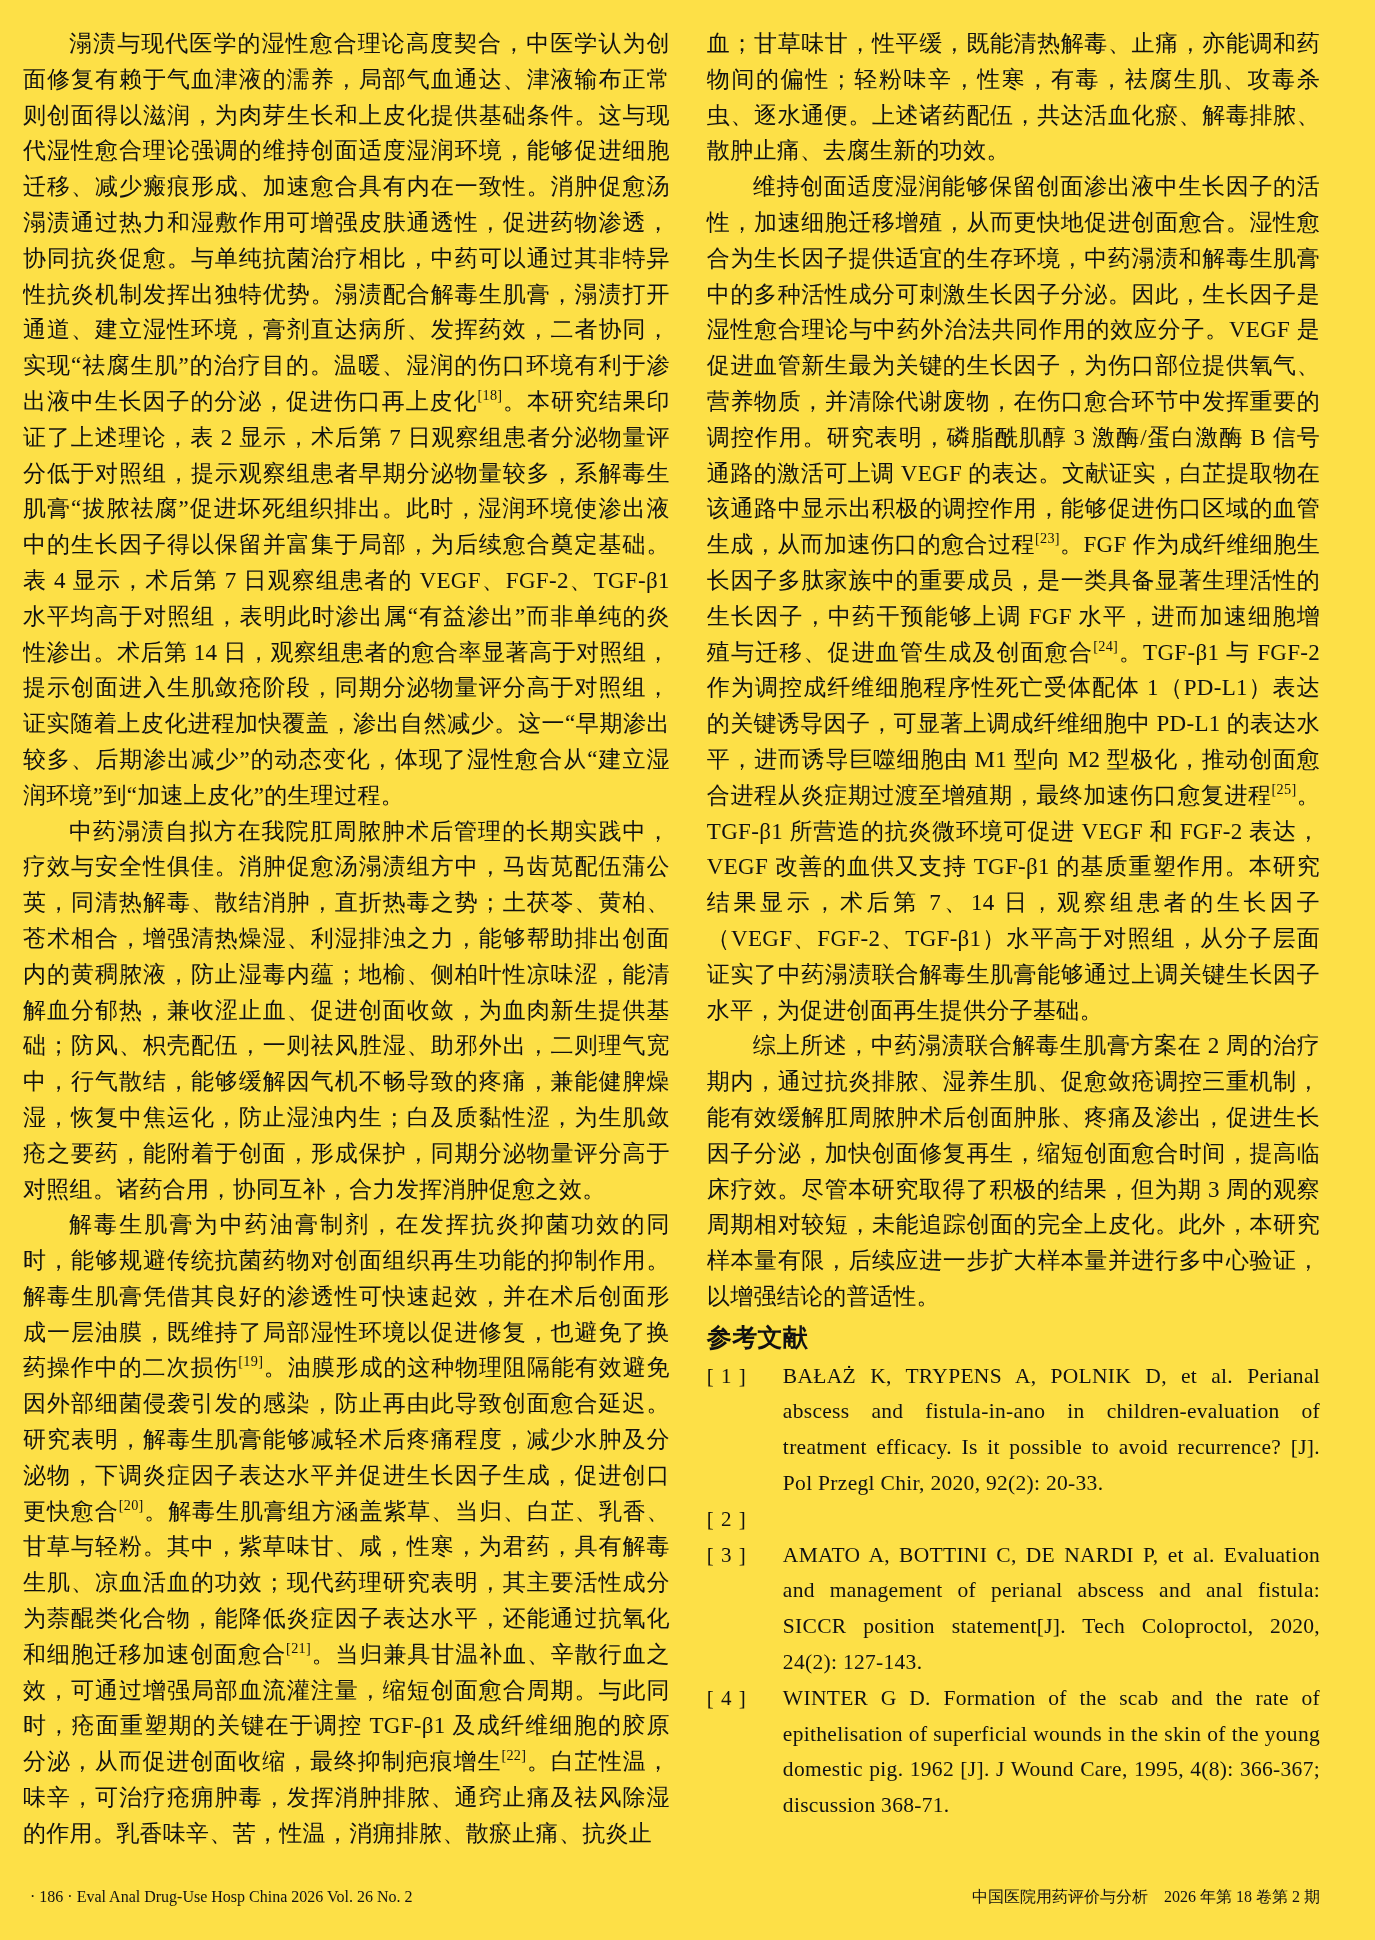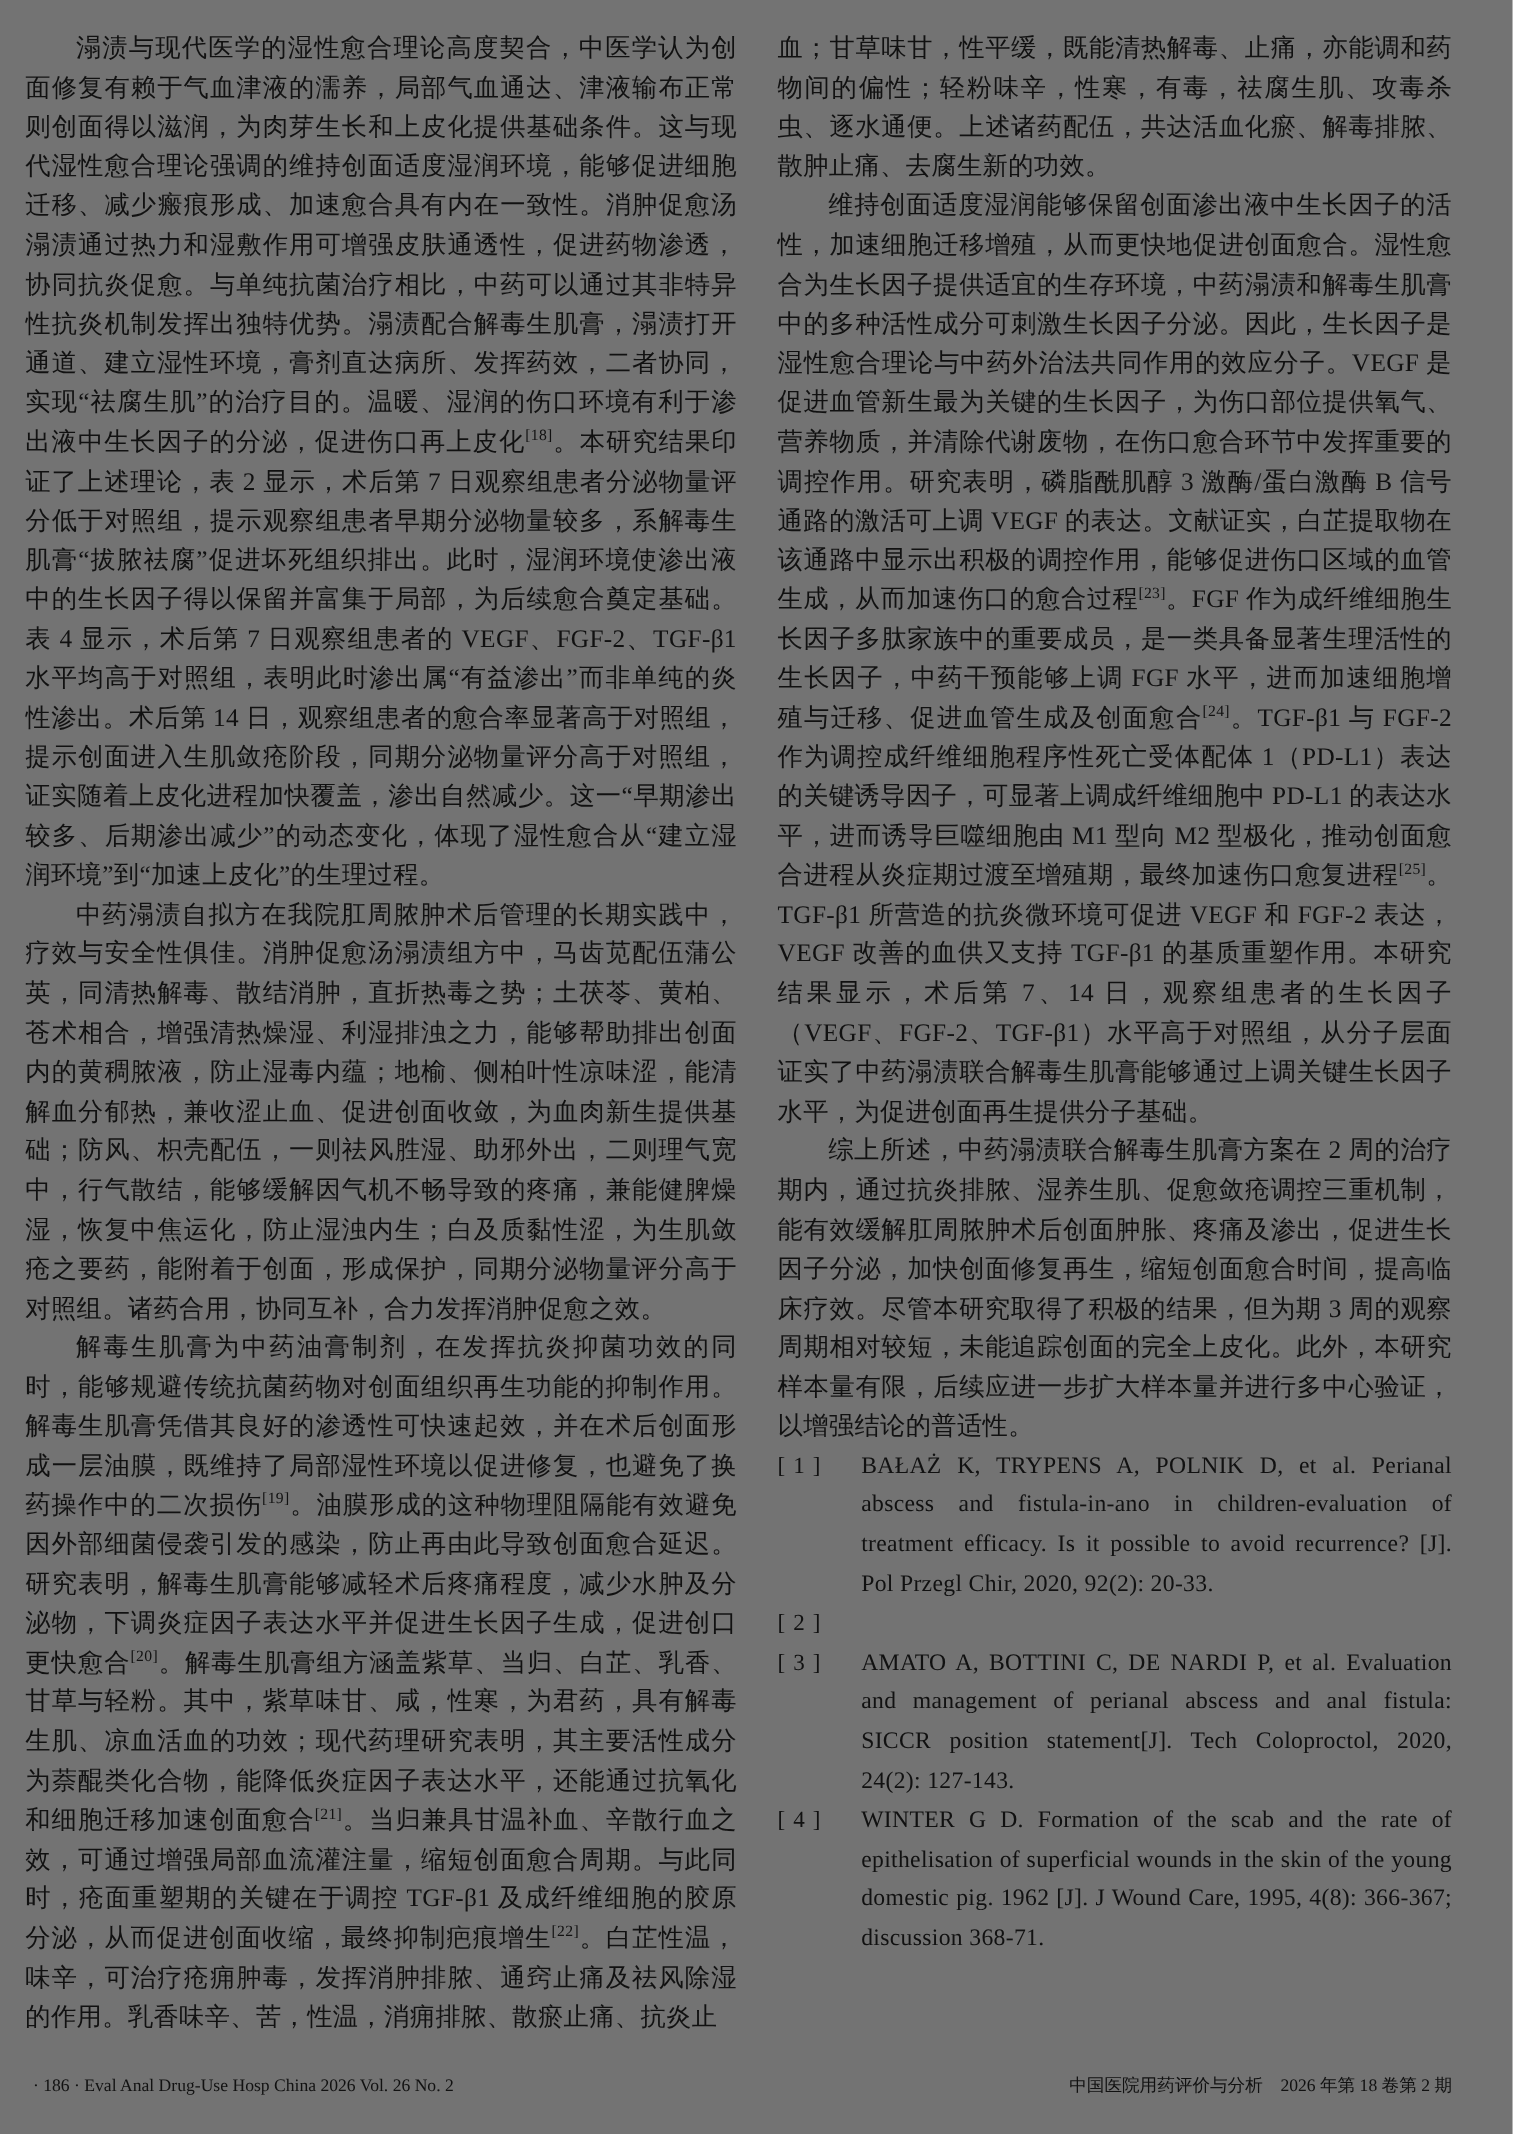--- a/index.html
+++ b/index.html
@@ -1,19 +1,19 @@
 <!DOCTYPE html>
 <html><head>
 <meta charset="utf-8">
 <style>
   html,body{margin:0;padding:0;background:#e8e8e8;}
   .page{
     position:relative;
     width:1375px;height:1940px;
-    background:#737373;
+    background:#fde047;
     box-sizing:border-box;
     padding:26px 55px 0 23px;
     font-family:"Liberation Serif","DejaVu Serif",serif;
     color:#111;
     overflow:hidden;
   }
   .columns{
     display:flex;
     gap:25px;
     height:1852px;
@@ -70,20 +70,21 @@
         <p class="para indent">溻渍与现代医学的湿性愈合理论高度契合，中医学认为创面修复有赖于气血津液的濡养，局部气血通达、津液输布正常则创面得以滋润，为肉芽生长和上皮化提供基础条件。这与现代湿性愈合理论强调的维持创面适度湿润环境，能够促进细胞迁移、减少瘢痕形成、加速愈合具有内在一致性。消肿促愈汤溻渍通过热力和湿敷作用可增强皮肤通透性，促进药物渗透，协同抗炎促愈。与单纯抗菌治疗相比，中药可以通过其非特异性抗炎机制发挥出独特优势。溻渍配合解毒生肌膏，溻渍打开通道、建立湿性环境，膏剂直达病所、发挥药效，二者协同，实现“祛腐生肌”的治疗目的。温暖、湿润的伤口环境有利于渗出液中生长因子的分泌，促进伤口再上皮化<sup>[18]</sup>。本研究结果印证了上述理论，表 2 显示，术后第 7 日观察组患者分泌物量评分低于对照组，提示观察组患者早期分泌物量较多，系解毒生肌膏“拔脓祛腐”促进坏死组织排出。此时，湿润环境使渗出液中的生长因子得以保留并富集于局部，为后续愈合奠定基础。表 4 显示，术后第 7 日观察组患者的 VEGF、FGF-2、TGF-β1 水平均高于对照组，表明此时渗出属“有益渗出”而非单纯的炎性渗出。术后第 14 日，观察组患者的愈合率显著高于对照组，提示创面进入生肌敛疮阶段，同期分泌物量评分高于对照组，证实随着上皮化进程加快覆盖，渗出自然减少。这一“早期渗出较多、后期渗出减少”的动态变化，体现了湿性愈合从“建立湿润环境”到“加速上皮化”的生理过程。</p>
         <p class="para indent">中药溻渍自拟方在我院肛周脓肿术后管理的长期实践中，疗效与安全性俱佳。消肿促愈汤溻渍组方中，马齿苋配伍蒲公英，同清热解毒、散结消肿，直折热毒之势；土茯苓、黄柏、苍术相合，增强清热燥湿、利湿排浊之力，能够帮助排出创面内的黄稠脓液，防止湿毒内蕴；地榆、侧柏叶性凉味涩，能清解血分郁热，兼收涩止血、促进创面收敛，为血肉新生提供基础；防风、枳壳配伍，一则祛风胜湿、助邪外出，二则理气宽中，行气散结，能够缓解因气机不畅导致的疼痛，兼能健脾燥湿，恢复中焦运化，防止湿浊内生；白及质黏性涩，为生肌敛疮之要药，能附着于创面，形成保护，同期分泌物量评分高于对照组。诸药合用，协同互补，合力发挥消肿促愈之效。</p>
         <p class="para indent">解毒生肌膏为中药油膏制剂，在发挥抗炎抑菌功效的同时，能够规避传统抗菌药物对创面组织再生功能的抑制作用。解毒生肌膏凭借其良好的渗透性可快速起效，并在术后创面形成一层油膜，既维持了局部湿性环境以促进修复，也避免了换药操作中的二次损伤<sup>[19]</sup>。油膜形成的这种物理阻隔能有效避免因外部细菌侵袭引发的感染，防止再由此导致创面愈合延迟。研究表明，解毒生肌膏能够减轻术后疼痛程度，减少水肿及分泌物，下调炎症因子表达水平并促进生长因子生成，促进创口更快愈合<sup>[20]</sup>。解毒生肌膏组方涵盖紫草、当归、白芷、乳香、甘草与轻粉。其中，紫草味甘、咸，性寒，为君药，具有解毒生肌、凉血活血的功效；现代药理研究表明，其主要活性成分为萘醌类化合物，能降低炎症因子表达水平，还能通过抗氧化和细胞迁移加速创面愈合<sup>[21]</sup>。当归兼具甘温补血、辛散行血之效，可通过增强局部血流灌注量，缩短创面愈合周期。与此同时，疮面重塑期的关键在于调控 TGF-β1 及成纤维细胞的胶原分泌，从而促进创面收缩，最终抑制疤痕增生<sup>[22]</sup>。白芷性温，味辛，可治疗疮痈肿毒，发挥消肿排脓、通窍止痛及祛风除湿的作用。乳香味辛、苦，性温，消痈排脓、散瘀止痛、抗炎止</p>
       </div>
     <div class="col right">
       <div>
           <p class="para">血；甘草味甘，性平缓，既能清热解毒、止痛，亦能调和药物间的偏性；轻粉味辛，性寒，有毒，祛腐生肌、攻毒杀虫、逐水通便。上述诸药配伍，共达活血化瘀、解毒排脓、散肿止痛、去腐生新的功效。</p>
           <p class="para indent">维持创面适度湿润能够保留创面渗出液中生长因子的活性，加速细胞迁移增殖，从而更快地促进创面愈合。湿性愈合为生长因子提供适宜的生存环境，中药溻渍和解毒生肌膏中的多种活性成分可刺激生长因子分泌。因此，生长因子是湿性愈合理论与中药外治法共同作用的效应分子。VEGF 是促进血管新生最为关键的生长因子，为伤口部位提供氧气、营养物质，并清除代谢废物，在伤口愈合环节中发挥重要的调控作用。研究表明，磷脂酰肌醇 3 激酶/蛋白激酶 B 信号通路的激活可上调 VEGF 的表达。文献证实，白芷提取物在该通路中显示出积极的调控作用，能够促进伤口区域的血管生成，从而加速伤口的愈合过程<sup>[23]</sup>。FGF 作为成纤维细胞生长因子多肽家族中的重要成员，是一类具备显著生理活性的生长因子，中药干预能够上调 FGF 水平，进而加速细胞增殖与迁移、促进血管生成及创面愈合<sup>[24]</sup>。TGF-β1 与 FGF-2 作为调控成纤维细胞程序性死亡受体配体 1（PD-L1）表达的关键诱导因子，可显著上调成纤维细胞中 PD-L1 的表达水平，进而诱导巨噬细胞由 M1 型向 M2 型极化，推动创面愈合进程从炎症期过渡至增殖期，最终加速伤口愈复进程<sup>[25]</sup>。TGF-β1 所营造的抗炎微环境可促进 VEGF 和 FGF-2 表达，VEGF 改善的血供又支持 TGF-β1 的基质重塑作用。本研究结果显示，术后第 7、14 日，观察组患者的生长因子（VEGF、FGF-2、TGF-β1）水平高于对照组，从分子层面证实了中药溻渍联合解毒生肌膏能够通过上调关键生长因子水平，为促进创面再生提供分子基础。</p>
           <p class="para indent">综上所述，中药溻渍联合解毒生肌膏方案在 2 周的治疗期内，通过抗炎排脓、湿养生肌、促愈敛疮调控三重机制，能有效缓解肛周脓肿术后创面肿胀、疼痛及渗出，促进生长因子分泌，加快创面修复再生，缩短创面愈合时间，提高临床疗效。尽管本研究取得了积极的结果，但为期 3 周的观察周期相对较短，未能追踪创面的完全上皮化。此外，本研究样本量有限，后续应进一步扩大样本量并进行多中心验证，以增强结论的普适性。</p>
         </div>
+      <h3 class="refs-heading">参考文献</h3>
       <div>
           <div class="ref">
             <span class="ref-label">[ 1 ]</span>
             <div class="ref-text">BAŁAŻ K, TRYPENS A, POLNIK D, et al. Perianal abscess and fistula-in-ano in children-evaluation of treatment efficacy. Is it possible to avoid recurrence? [J]. Pol Przegl Chir, 2020, 92(2): 20-33.</div>
           </div>
           <div class="ref">
             <span class="ref-label">[ 2 ]</span>
           </div>
           <div class="ref">
             <span class="ref-label">[ 3 ]</span>

